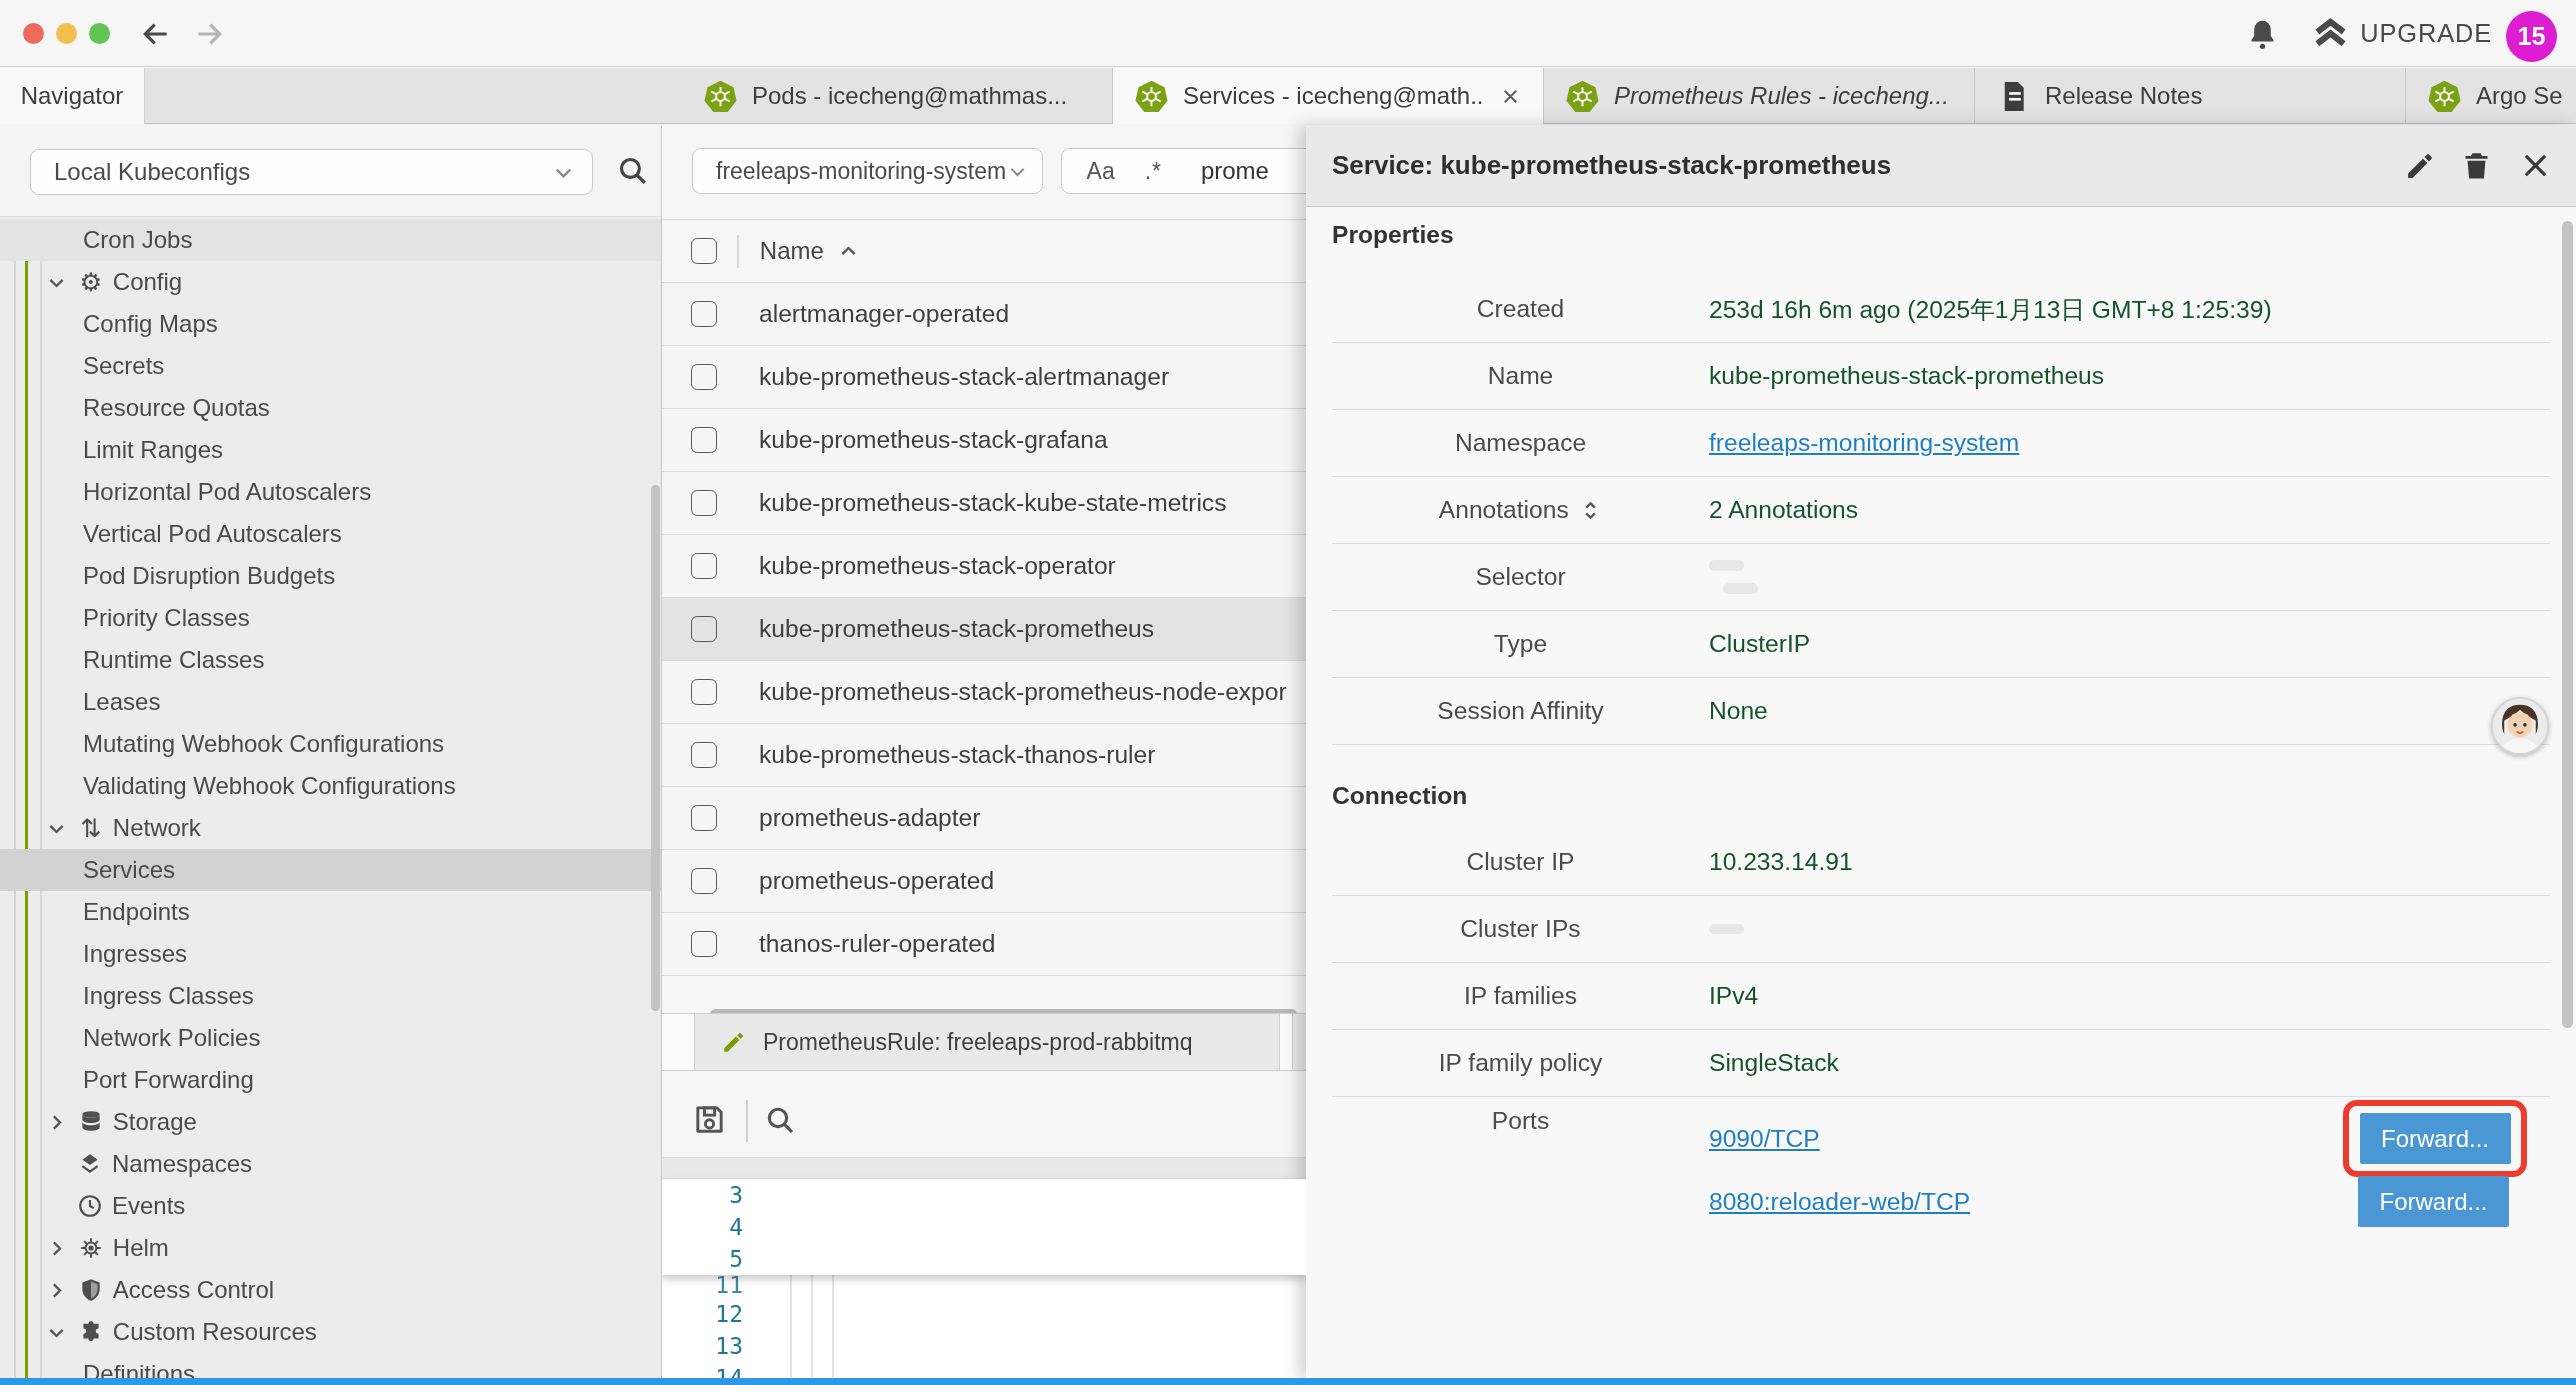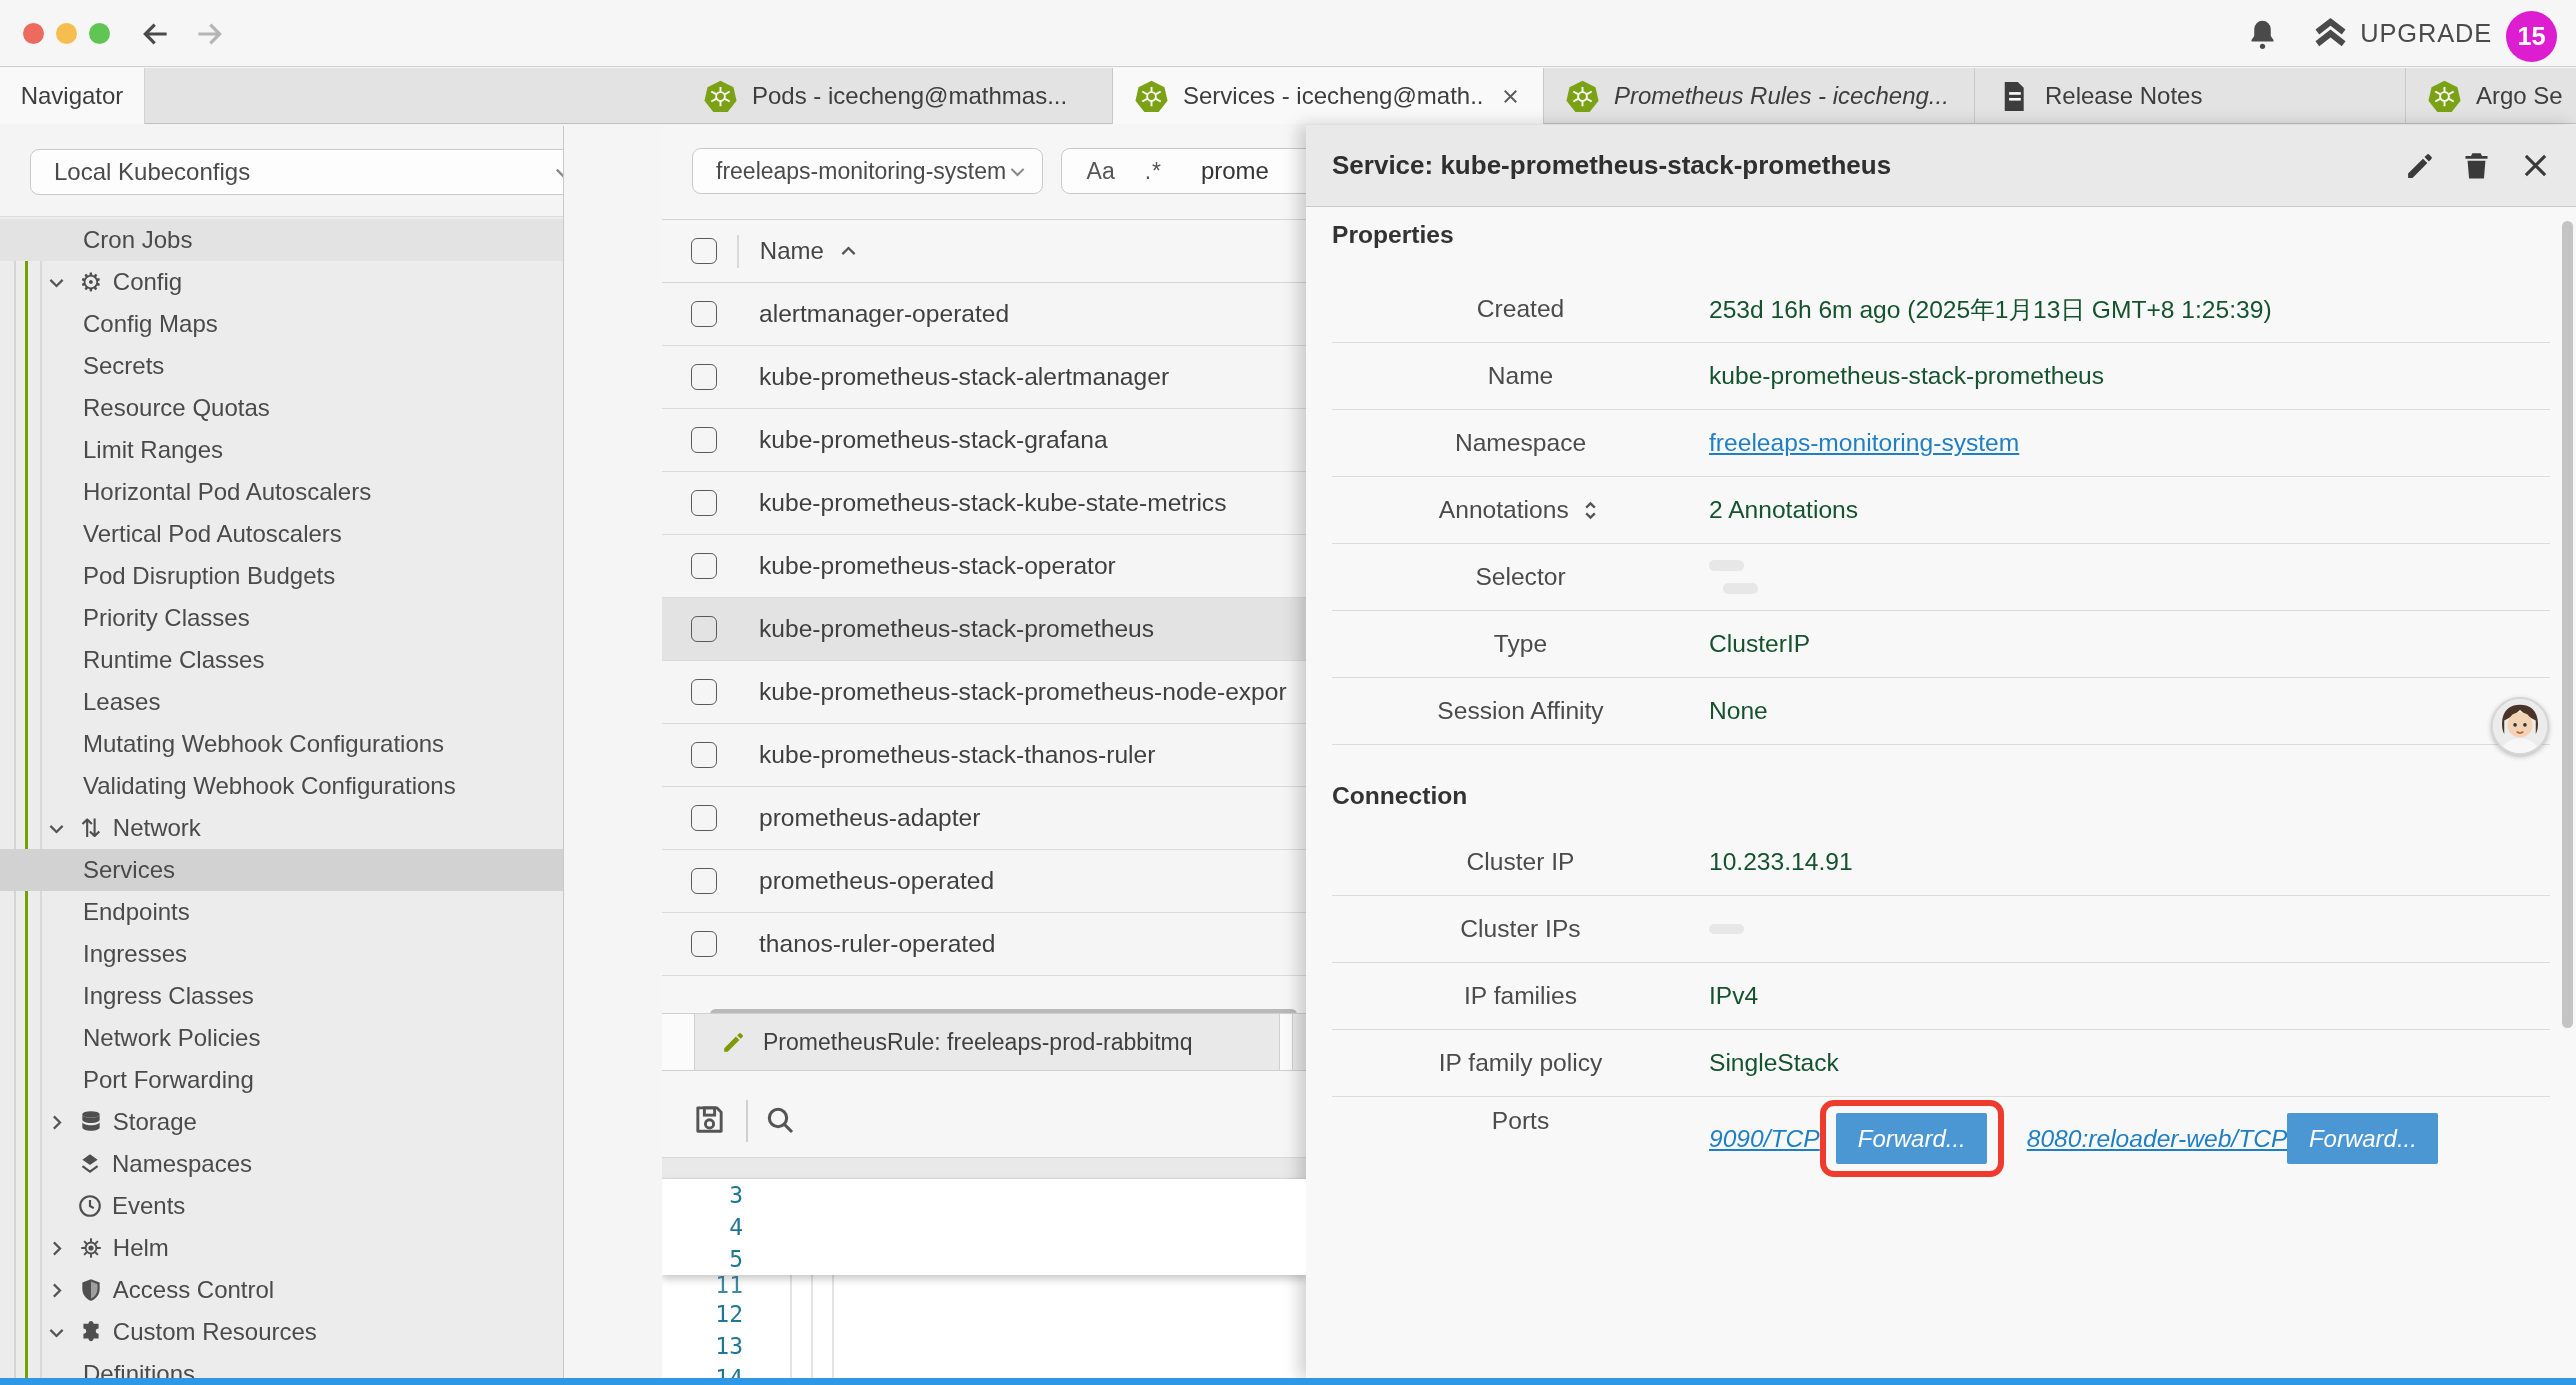--- a/index.html
+++ b/index.html
@@ -26,21 +26,21 @@
   #nav-tab { position:absolute; left:0; top:0; width:145px; height:56px; background:#f9f9f9; border-right:1.8px solid #d3d3d3; display:flex; align-items:center; justify-content:center; font-size:24px; color:#3d3d3d; }
   #k8s-tabs { position:absolute; left:682px; top:0; height:56px; display:flex; }
   .tab { width:431px; height:56px; display:flex; align-items:center; gap:14px; padding:0 21px; border-right:1.8px solid #c9c9c9; color:#3d3d3d; font-size:24px; overflow:hidden; white-space:nowrap; }
   .tab.active { background:#f9f9f9; }
   .tab.italic .tab-label { font-style:italic; }
   .tab-icon svg { width:35px; height:35px; }
   .tab-label { overflow:hidden; text-overflow:clip; }
   .tab-close { margin-left:auto; width:23px; height:23px; color:#5a5a5a; flex:none; }
 
   
-  #sidebar { position:absolute; left:0; top:126px; width:564px; height:1252px; background:#ececec; border-right:1.8px solid #c8c8c8; overflow:hidden; }
+  #sidebar { position:absolute; left:0; top:126px; width:662px; height:1252px; background:#ececec; border-right:1.8px solid #c8c8c8; overflow:hidden; }
   #sb-search-row { position:absolute; left:0; top:0; width:100%; height:91px; background:#f4f4f4; border-bottom:1.8px solid #dcdcdc; }
   #kubeconfig-select { position:absolute; left:30px; top:23px; width:563px; height:46px; background:#fdfdfd; border:1.8px solid #c9c9c9; border-radius:8.8px; display:flex; align-items:center; font-size:24px; color:#4a4a4a; padding:0 17.5px 0 23px; }
   #kubeconfig-select .chev { margin-left:auto; width:23px; height:23px; color:#888; }
   #sb-search-icon { position:absolute; left:616px; top:28px; width:33px; height:33px; color:#444; }
   #sb-tree { position:absolute; left:0; top:93px; right:0; bottom:0; }
   .guide { position:absolute; top:0; bottom:0; }
   #guide-a { left:14px; width:1.8px; background:#d4d4d4; }
   #guide-b { left:25.4px; width:2.6px; background:#7a9e00; }
   #guide-c { left:40px; width:1.8px; background:#d8d8d8; }
   .trow { position:relative; height:42px; display:flex; align-items:center; font-size:24px; color:#4a4a4a; }
@@ -112,21 +112,21 @@
   .sec-head { height:49px; line-height:49px; font-size:24.6px; font-weight:bold; color:#333; margin-top:10.5px; margin-bottom:17.5px; }
   .sec-head.second { margin-top:26px; margin-bottom:8.8px; }
   .drow { display:flex; align-items:center; min-height:67px; border-bottom:1.8px solid #dcdcdc; }
   .dlabel { width:377px; flex:none; font-size:24.6px; color:#4b4b4b; display:flex; align-items:center; gap:10.5px;justify-content:center; }
   .dlabel .exp { width:23px; height:23px; color:#555; }
   .v { display:none; }
   .drow.t-text .v-text { display:block; font-size:24.6px; color:#14532d; }
   .drow.t-link .v-link { display:block; font-size:24.6px; color:#1f7fc4; text-decoration:underline; }
   .drow.t-chips .v-chips { display:flex; flex-direction:column; gap:12.3px; padding:12.3px 0; }
   .drow.t-ports { align-items:flex-start; border-bottom:none; padding-top:10.5px; }
-  .drow.t-ports .v-ports { display:flex; flex-direction:row; flex:1;font-style:italic; }
+  .drow.t-ports .v-ports { display:flex; flex-direction:column; flex:1; }
   .chip { background:#e7e7e7; border-radius:5.3px; padding:5.3px 17.5px; font-size:24.6px; color:#3f3f3f; width:max-content; }
   .v-chips .chip:nth-child(2) { margin-left:14px; }
   .port-line { height:63px; display:flex; align-items:center; }
   .port-link { font-size:24.6px; color:#1f7fc4; text-decoration:underline; }
   .fwd-wrap { margin-left:auto; margin-right:41px; }
   .fwd-wrap.hl { border:6.1px solid #ee3b2d; border-radius:14px; padding:7px 10.5px; margin-right:23px; }
   .fwd-btn { width:151px; height:51px; background:#4a97d3; color:#fff; border-radius:2px; font-size:24px; display:flex; align-items:center; justify-content:center; }
   #dp-thumb { position:absolute; right:3.5px; top:96px; width:10.5px; height:807px; border-radius:5.3px; background:#c4c4c4; }
   #avatar { position:absolute; left:1185px; top:572px; width:58px; height:58px; border-radius:50%; overflow:hidden; border:2.6px solid #d6d6d6; background:#efefef; box-shadow:0 1.8px 5.3px rgba(0,0,0,.25); }
 

